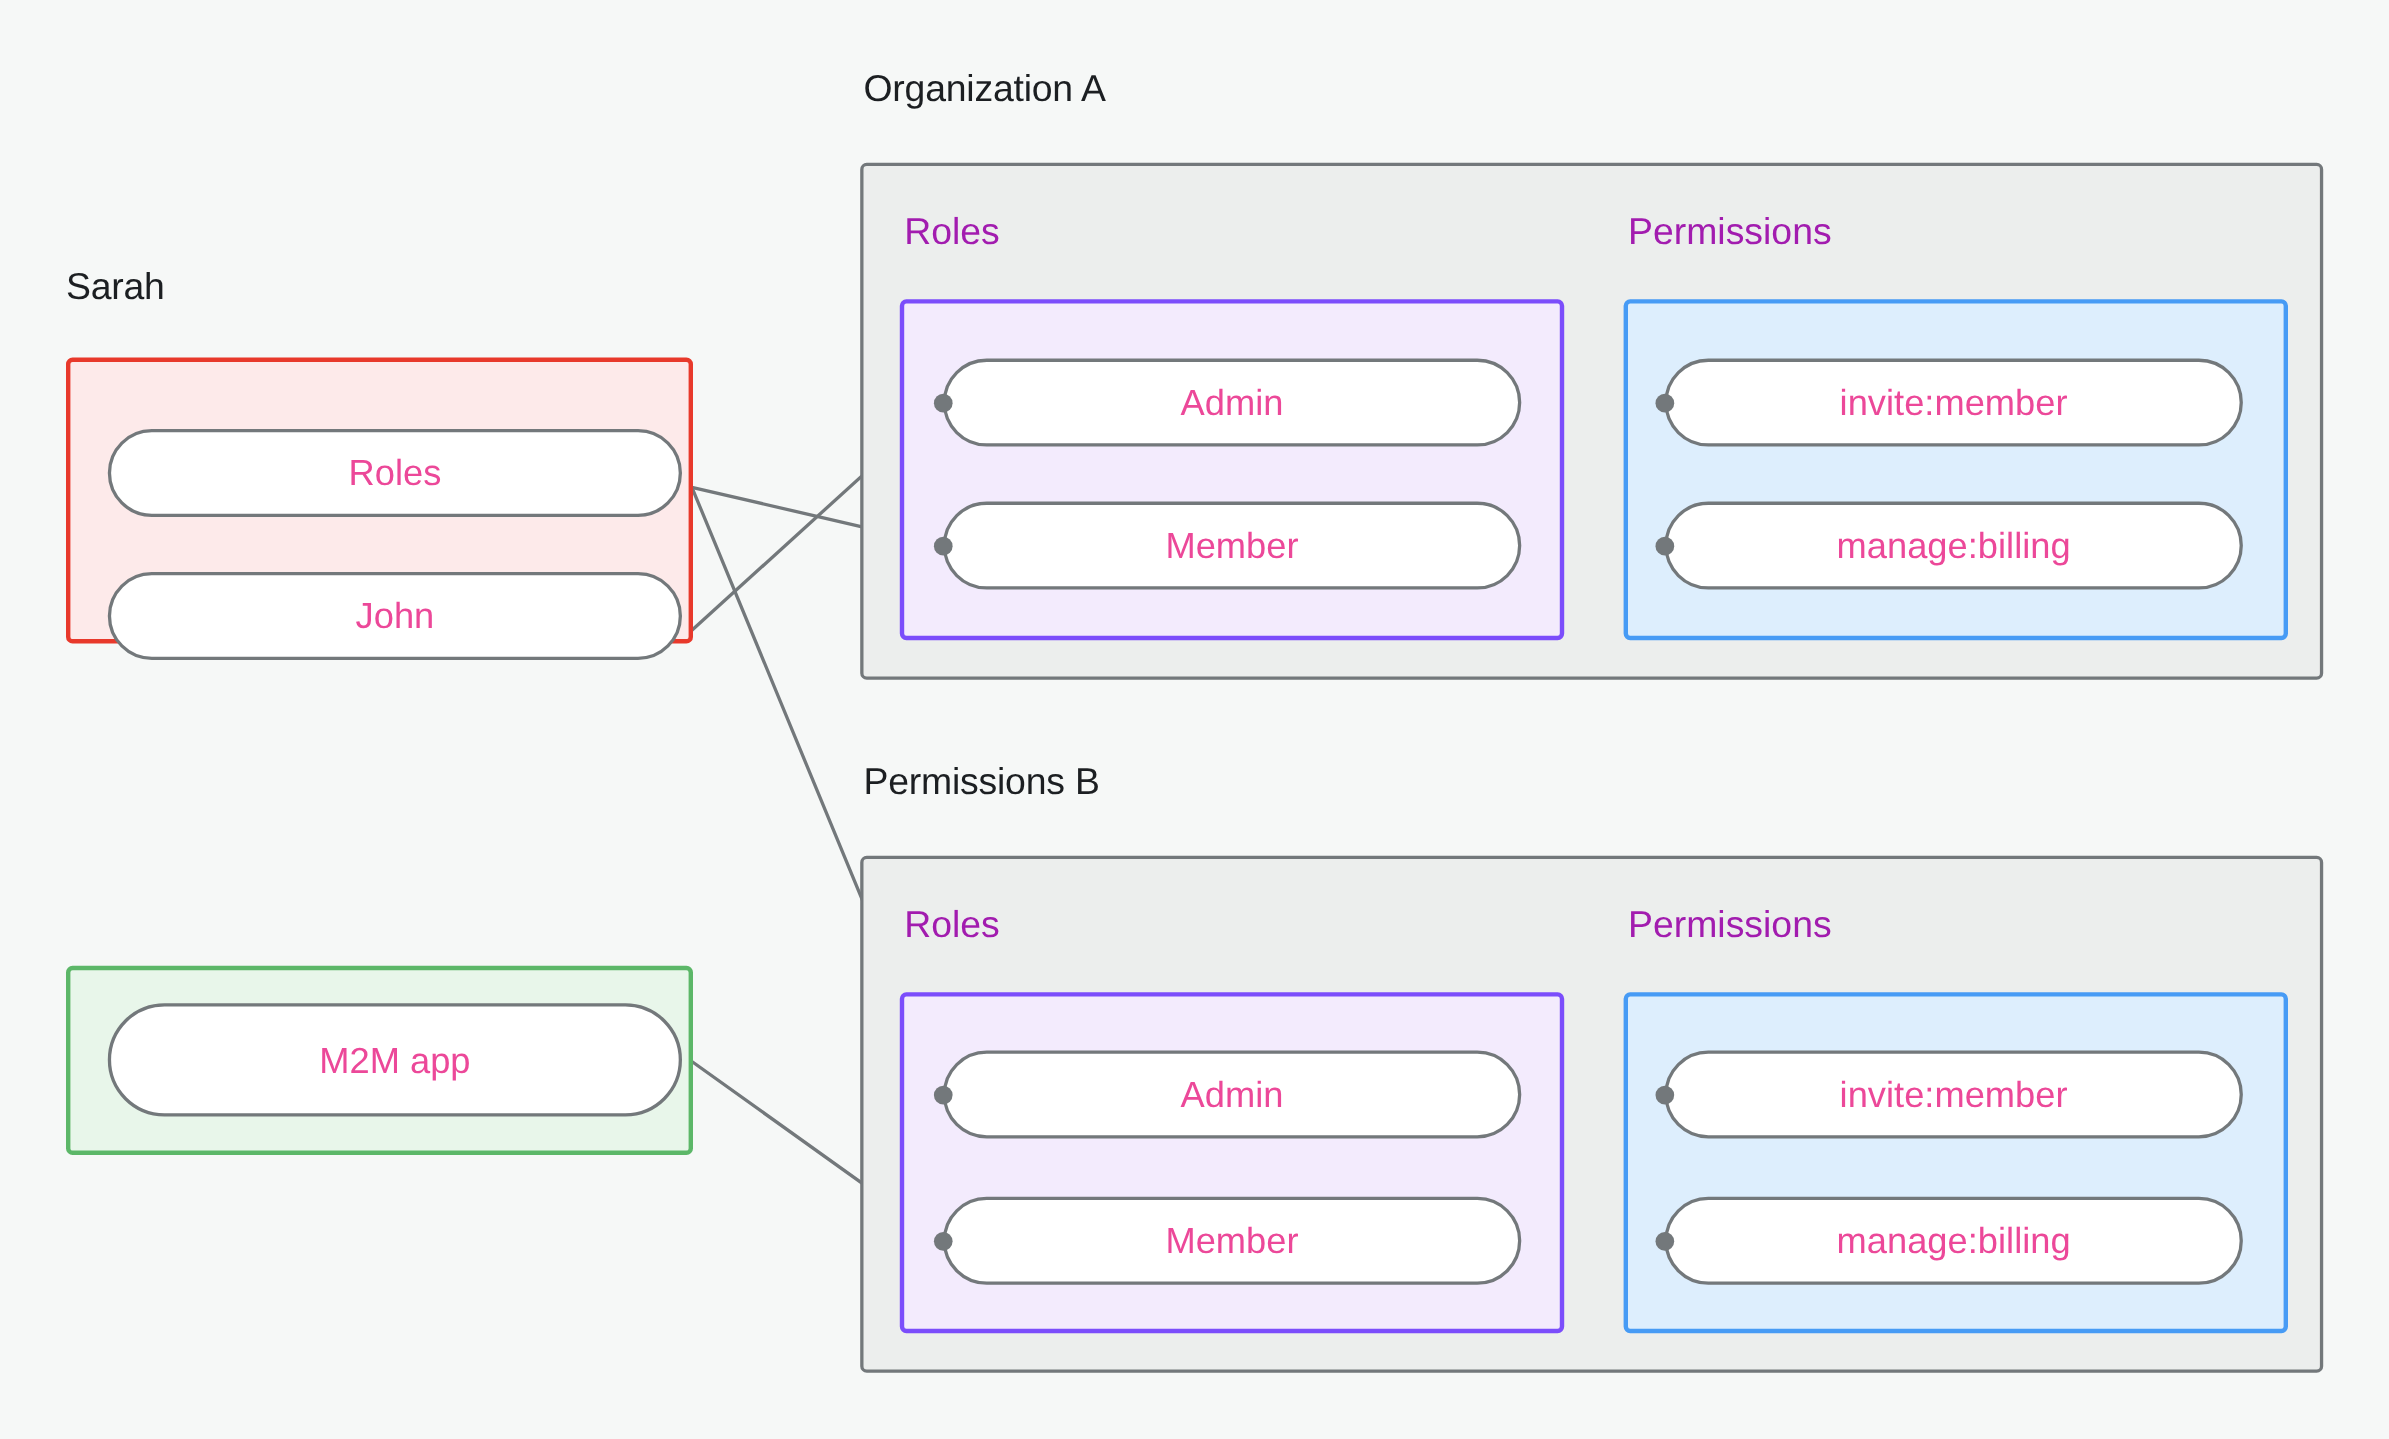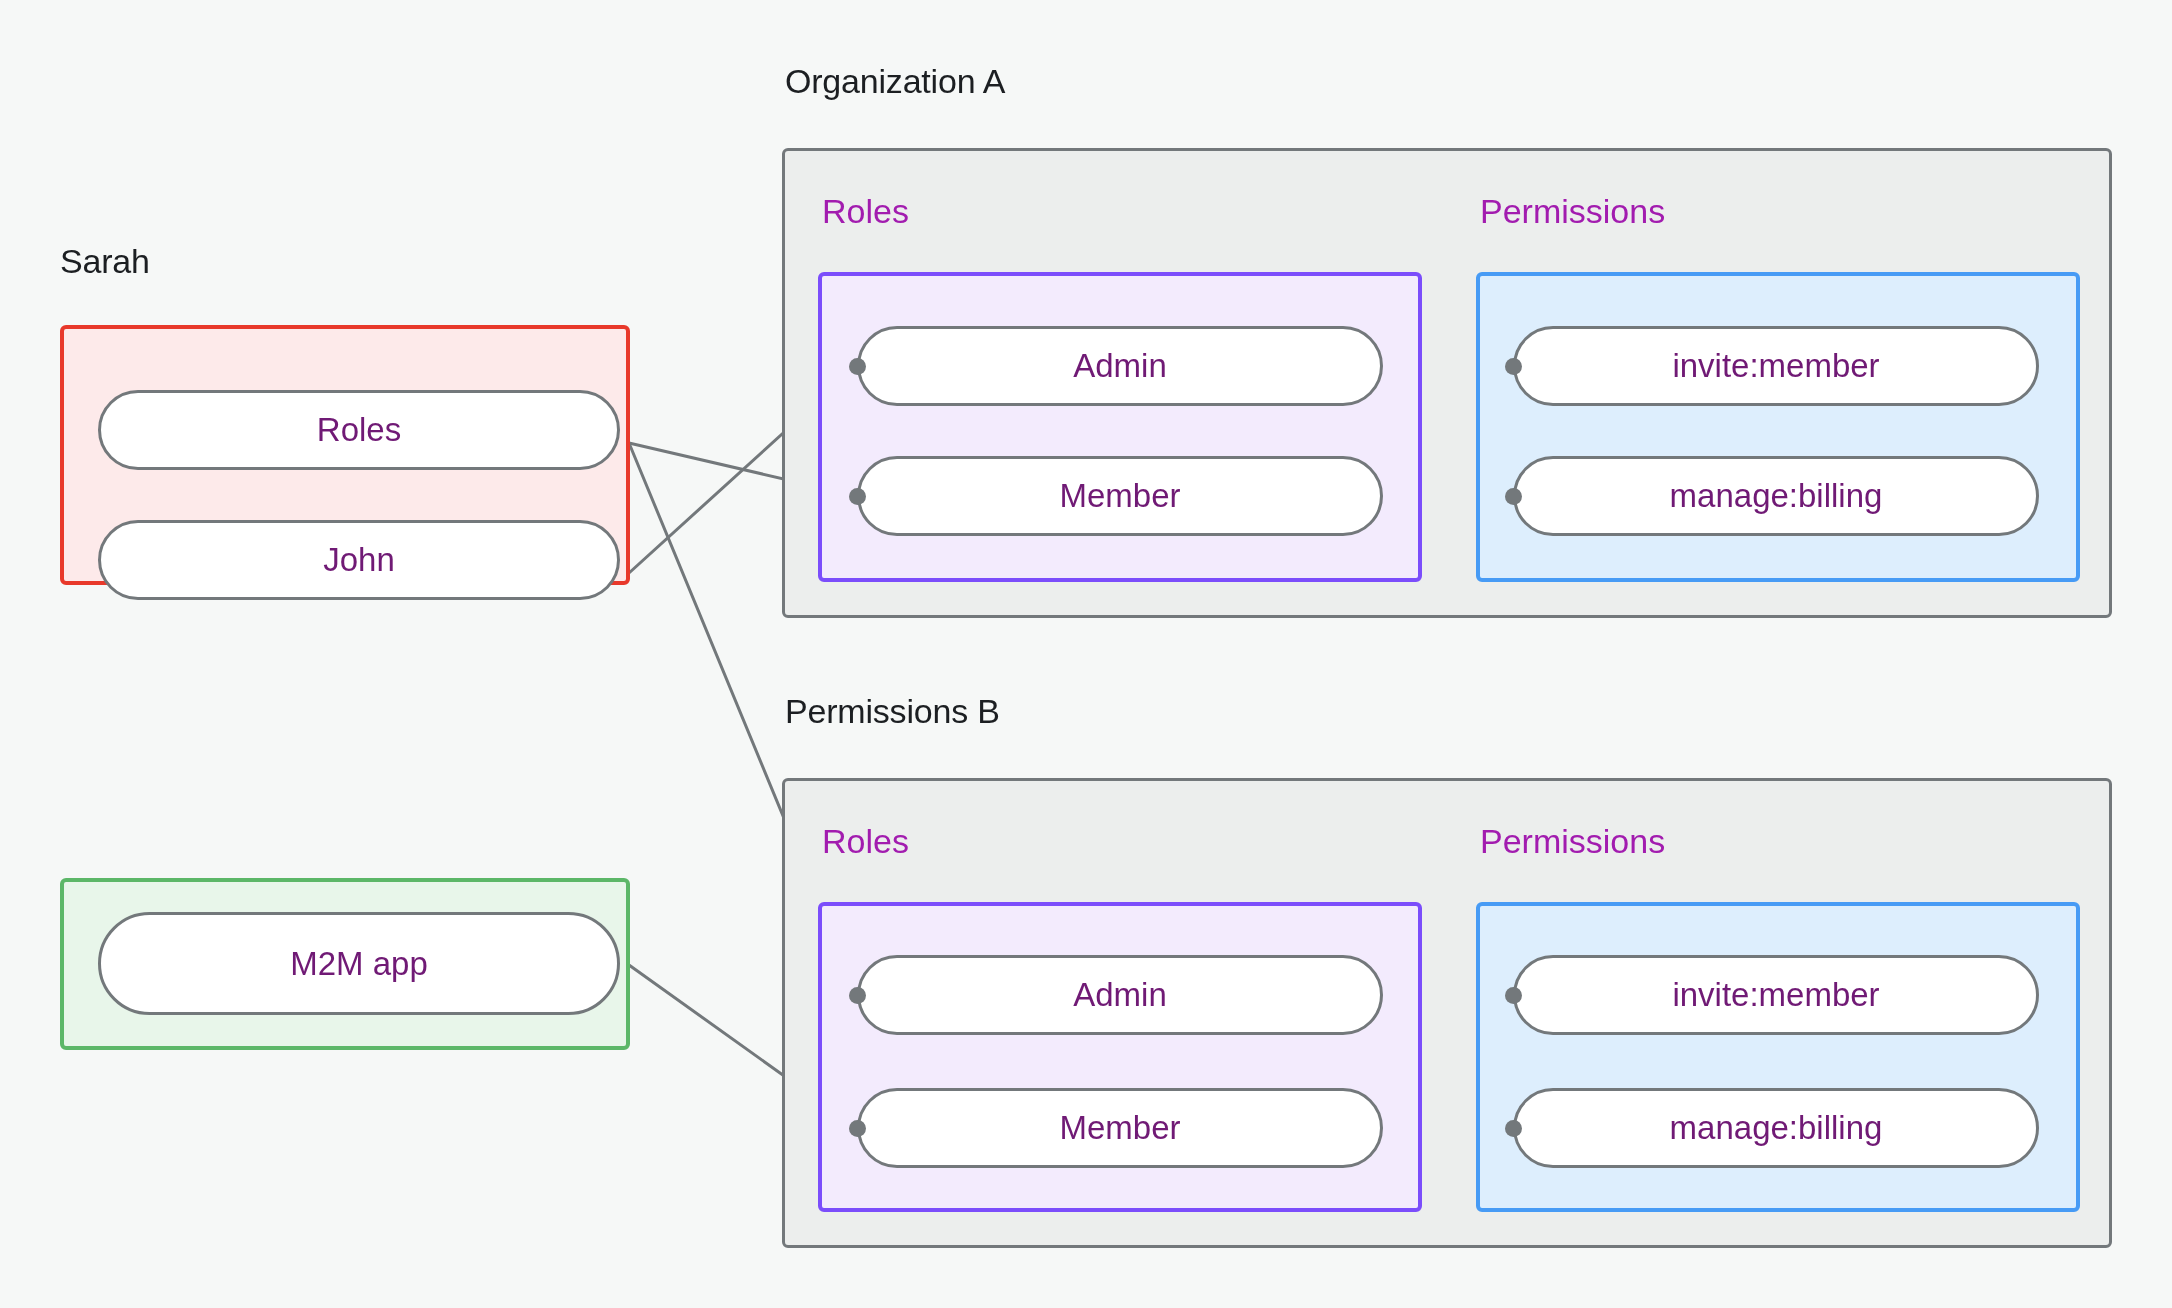--- a/index.html
+++ b/index.html
@@ -70,21 +70,21 @@
   .pill {
     position: absolute;
     box-sizing: border-box;
     background: #ffffff;
     border: 3px solid #73787b;
     border-radius: 999px;
     display: flex;
     align-items: center;
     justify-content: center;
     font-size: 33px;
-    color: #701a75;
+    color: #ec4899;
     white-space: nowrap;
     z-index: 3;
   }
 
   
   .dot {
     position: absolute;
     width: 17px;
     height: 17px;
     border-radius: 50%;

